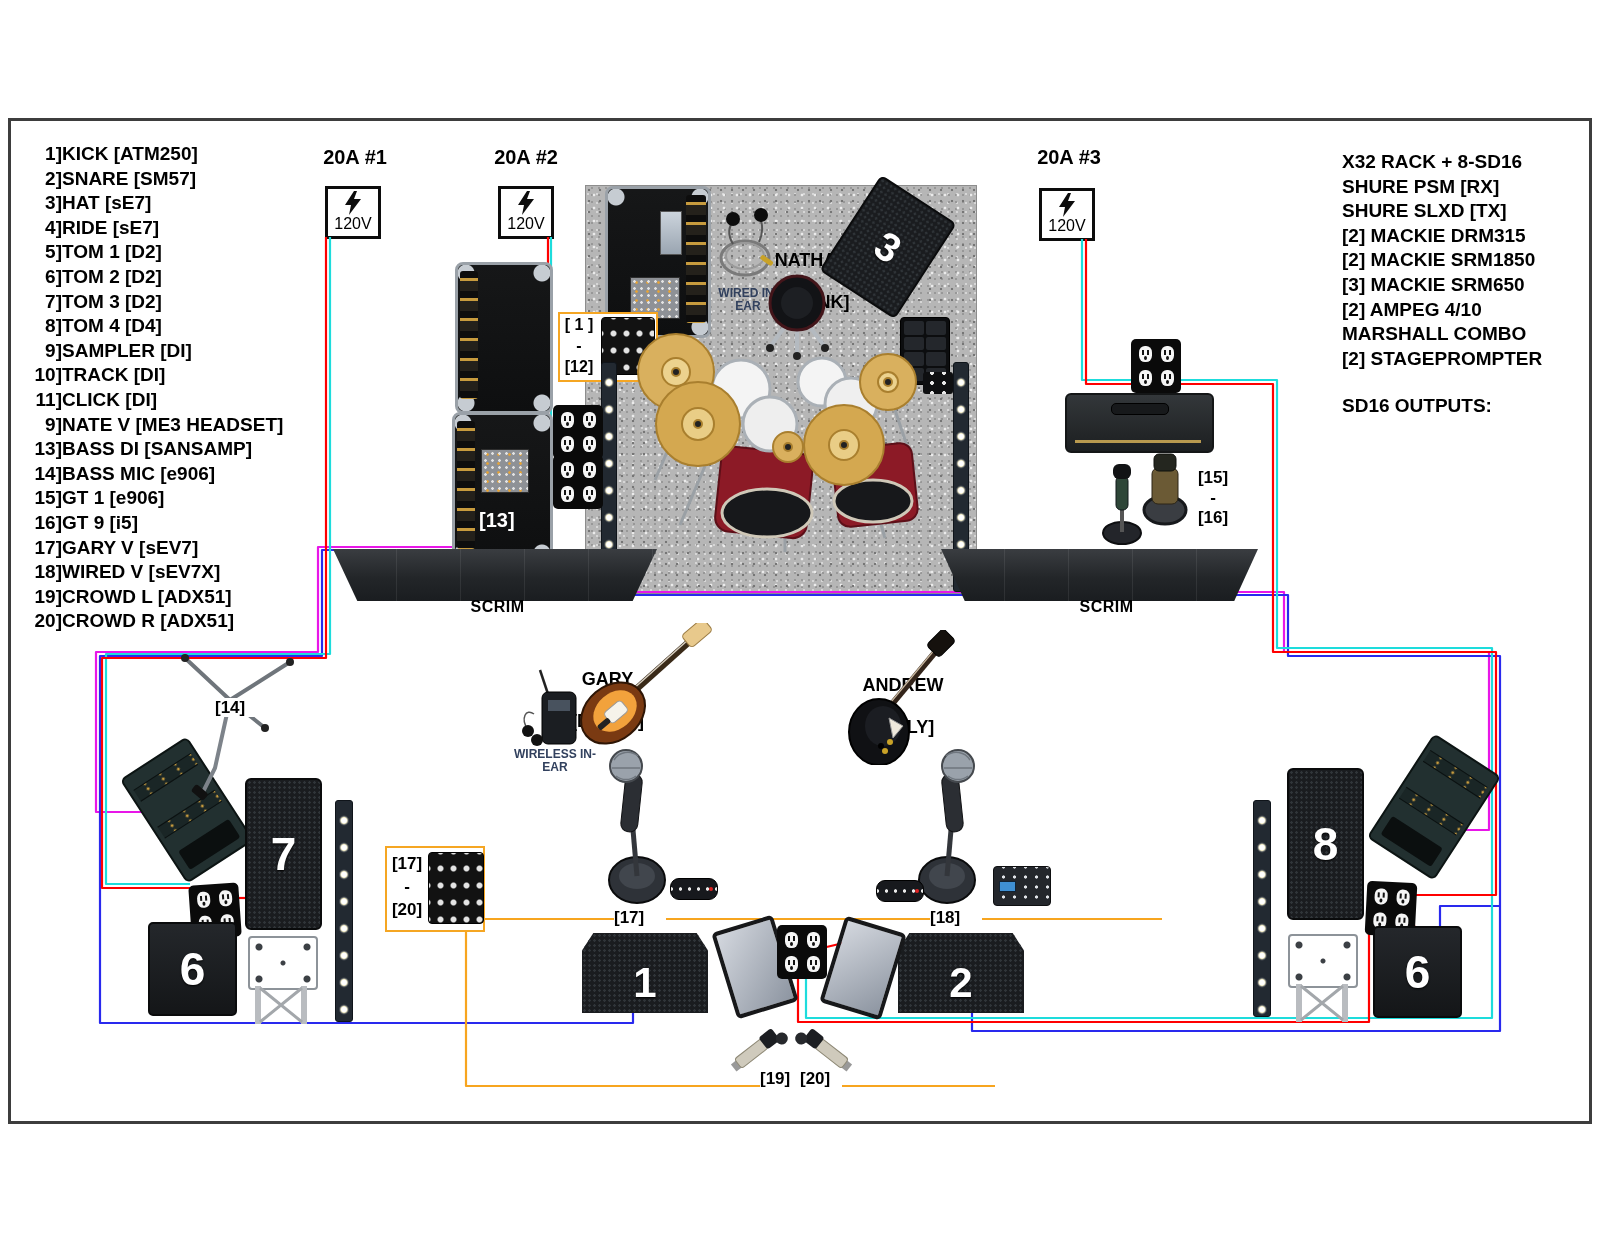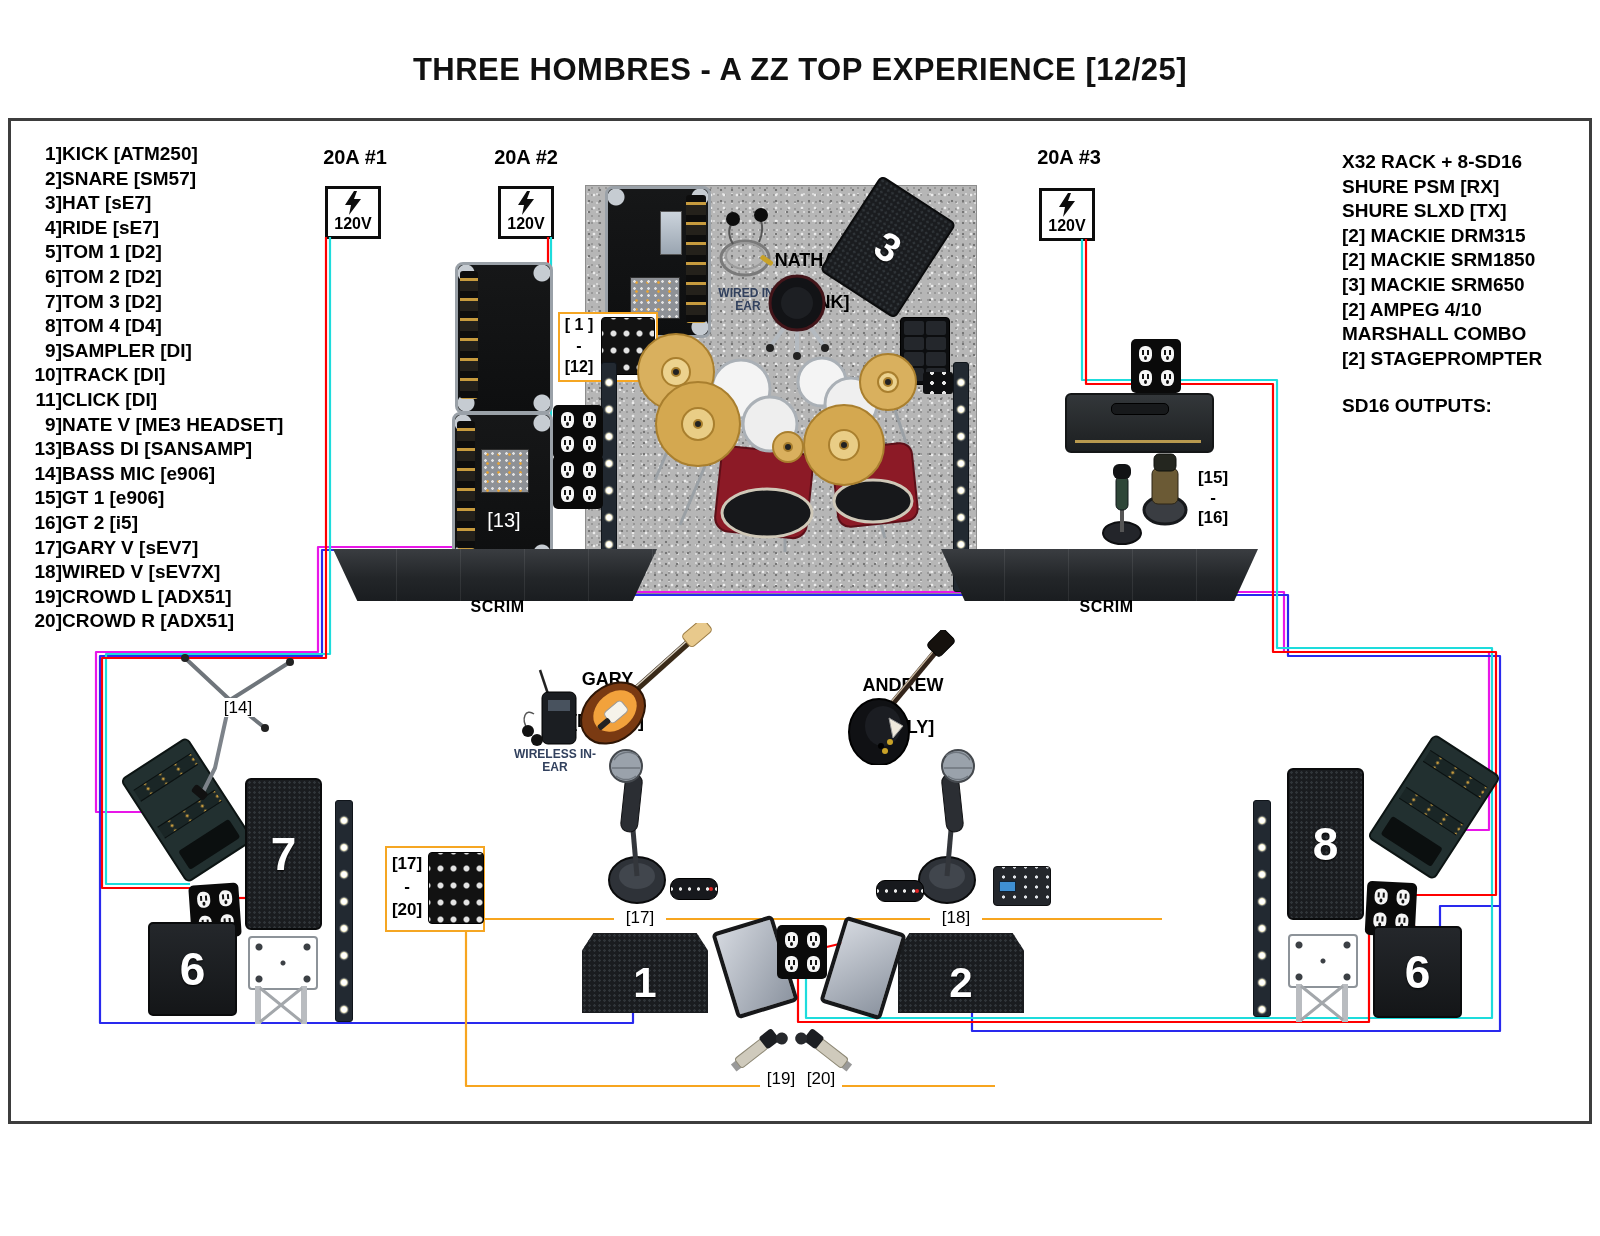--- a/index.html
+++ b/index.html
@@ -10,21 +10,21 @@
   #title{left:0;top:52px;width:1600px;text-align:center;font-size:31px;letter-spacing:.5px;color:#111;}
   #frame{left:8px;top:118px;width:1578px;height:1000px;border:3px solid #3d3d3d;}
   
   .inrow{display:flex;line-height:24.6px;font-size:19px;font-weight:bold;white-space:nowrap;}
   .inrow .n{width:38px;text-align:right;}
   .inrow .t{}
   .eqrow{line-height:24.6px;font-size:19px;font-weight:bold;white-space:nowrap;}
   
   .pdlabel{width:80px;text-align:center;font-size:20px;font-weight:bold;}
   .pbox{width:50px;height:47px;border:3px solid #0c0c0c;background:#fff;text-align:center;}
-  .pbox .v{display:block;font-size:16px;font-weight:bold;line-height:16px;margin-top:1px;}
+  .pbox .v{display:block;font-size:16px;font-weight:normal;line-height:16px;margin-top:1px;}
   
   .riser{background-color:#b6b6b6;border:1px solid #8d8d8d;background-image:
     radial-gradient(circle at 3px 4px,#767676 1px,transparent 1.6px),
     radial-gradient(circle at 8px 9px,#ebebeb 1.1px,transparent 1.7px),
     radial-gradient(circle at 6px 2px,#989898 .8px,transparent 1.3px),
     radial-gradient(circle at 2px 8px,#d6d6d6 .9px,transparent 1.4px);
     background-size:11px 11px,13px 13px,7px 7px,9px 9px;}
   
   .case{border:3px solid #9aa1a8;border-radius:8px;background-image:
     radial-gradient(circle at 8px 8px,#c6ccd2 8px,transparent 9px),
@@ -81,31 +81,30 @@
   .pad8{background:#0c0d0f;border:1px solid #000;border-radius:4px;padding:3px;display:grid;grid-template-columns:1fr 1fr;grid-auto-rows:1fr;gap:2px;}
   .pad8 div{background:#24272c;border-radius:2px;}
   .clickmod{background:#0e0f11;border-radius:3px;background-image:radial-gradient(circle,#e8e8e8 1.6px,transparent 2.2px);background-size:12px 10px;background-position:3px center;}
   .prompter{background:#17191d;border-radius:9px;border:1px solid #000;background-image:radial-gradient(circle,#e9e9e9 1.4px,transparent 2px);background-size:9px 18px;background-position:5px center;position:absolute;}
   .prompter::after{content:"";position:absolute;right:4px;top:50%;margin-top:-2px;width:4px;height:4px;border-radius:50%;background:#d22;}
   .pedalboard{background:#24272c;border:1px solid #0e0f11;border-radius:4px;background-image:
     radial-gradient(circle,#dfe2e6 1.3px,transparent 1.9px);background-size:11px 10px;background-position:4px 5px;position:absolute;}
   .pedalscreen{position:absolute;left:5px;top:14px;width:15px;height:9px;background:#3f8fd2;border:1px solid #123;}
   .panel{border:4px solid #17181a;border-radius:5px;background:linear-gradient(135deg,#d3d7de,#8d95a1);}
   
-  .tag{background:#fff;font-weight:normal;font-size:17px;line-height:19px;text-align:center;}
+  .tag{background:#fff;font-weight:bold;font-size:17px;line-height:19px;text-align:left;}
   .pname{font-weight:bold;font-size:18px;line-height:21px;text-align:center;white-space:pre-line;}
   .navy{color:#32415e;font-weight:bold;font-size:12px;line-height:13px;text-align:center;}
   svg{display:block;}
 </style>
 </head>
 <body>
 
 <div id="stageplot">
 
-  <div id="title" class="abs b">THREE HOMBRES - A ZZ TOP EXPERIENCE [12/25]</div>
   <div id="frame" class="abs"></div>
 
   <div class="abs" style="left:24px;top:142px;">
     <div class="inrow">
         <span class="n">1]</span>
         <span class="t">KICK [ATM250]</span>
       </div>
     <div class="inrow">
         <span class="n">2]</span>
         <span class="t">SNARE [SM57]</span>
@@ -157,21 +156,21 @@
     <div class="inrow">
         <span class="n">14]</span>
         <span class="t">BASS MIC [e906]</span>
       </div>
     <div class="inrow">
         <span class="n">15]</span>
         <span class="t">GT 1 [e906]</span>
       </div>
     <div class="inrow">
         <span class="n">16]</span>
-        <span class="t">GT 2 [i5]</span>
+        <span class="t">GT 9 [i5]</span>
       </div>
     <div class="inrow">
         <span class="n">17]</span>
         <span class="t">GARY V [sEV7]</span>
       </div>
     <div class="inrow">
         <span class="n">18]</span>
         <span class="t">WIRED V [sEV7X]</span>
       </div>
     <div class="inrow">

